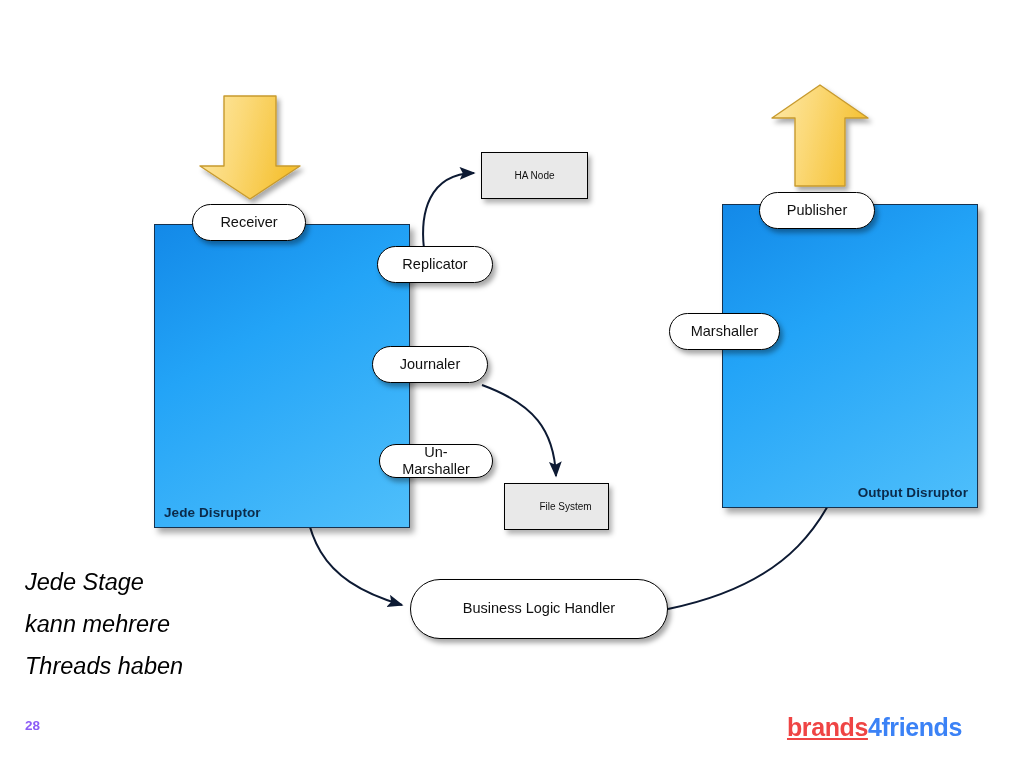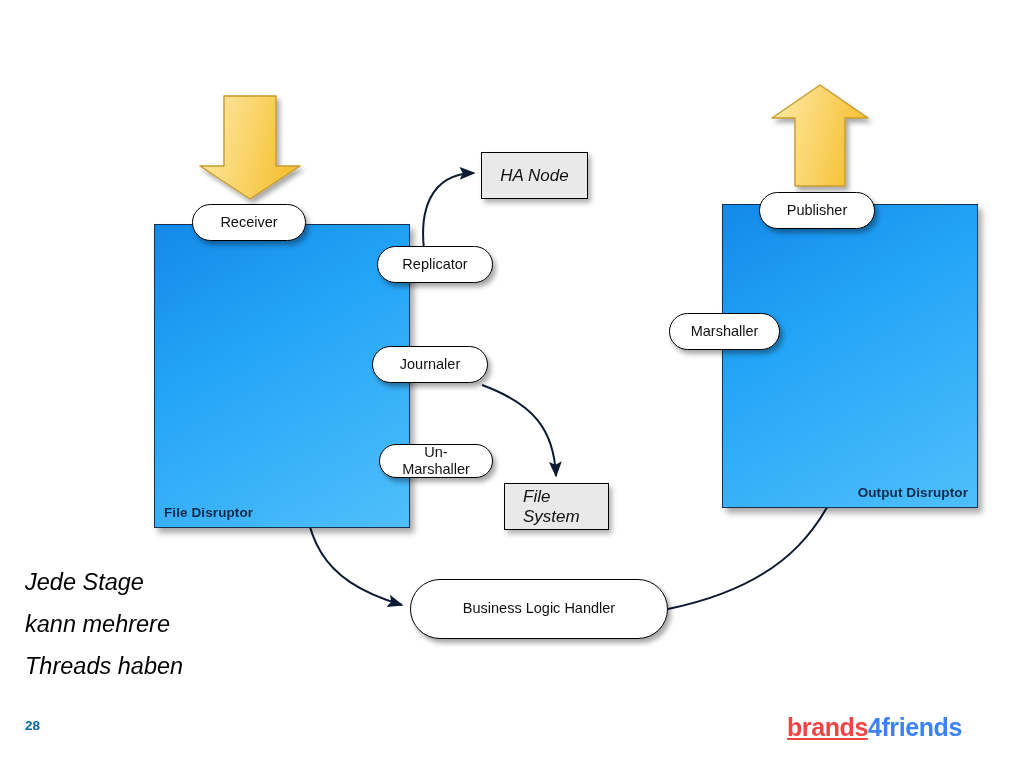--- a/index.html
+++ b/index.html
@@ -79,22 +79,21 @@
 
   
   .extbox {
     position: absolute;
     box-sizing: border-box;
     background: #e9e9e9;
     border: 1.8px solid #000000;
     display: flex;
     align-items: center;
     justify-content: center;
-    font-style: italic;
-    font-size: 17px;
+    font-size: 10px;
     color: #111111;
     box-shadow: 3px 4px 5px rgba(0,0,0,0.30);
   }
   #ext-ha-node    { left: 481px; top: 152px; width: 107px; height: 47px; }
   #ext-file-system{ left: 504px; top: 483px; width: 105px; height: 47px; padding-left: 18px; }
 
   
   #note {
     position: absolute;
     left: 25px;
@@ -106,21 +105,21 @@
     white-space: pre-line;
   }
 
   
   #page-number {
     position: absolute;
     left: 25px;
     top: 718px;
     font-size: 13.5px;
     font-weight: bold;
-    color: #0369a1;
+    color: #8b5cf6;
   }
   #brand-logo {
     position: absolute;
     right: 62px;
     top: 713px;
     font-size: 25px;
     font-weight: bold;
     letter-spacing: -0.4px;
     white-space: nowrap;
   }
@@ -263,21 +262,21 @@
     <path d="M424,249 C420,214 428,174 474,173" fill="none" stroke="#0d1a33" stroke-width="2" marker-end="url(#arrowHead)"></path>
 
     <path d="M482,385 C534,404 554,430 556,476" fill="none" stroke="#0d1a33" stroke-width="2" marker-end="url(#arrowHead)"></path>
 
     <path d="M296,441 C308,520 300,575 402,605" fill="none" stroke="#0d1a33" stroke-width="2" marker-end="url(#arrowHead)"></path>
 
     <path d="M668,609 C790,584 830,524 856,436" fill="none" stroke="#0d1a33" stroke-width="2" marker-end="url(#arrowHead)"></path>
   </svg>
 
   <div class="disruptor-panel" id="input-panel" style="background:linear-gradient(150deg,#1389e8 0%,#23a4f7 38%,#4fbffb 100%);">
-    <span class="panel-label">File Disruptor</span>
+    <span class="panel-label">Jede Disruptor</span>
   </div>
 
   <div class="disruptor-panel" id="output-panel" style="background:linear-gradient(150deg,#1389e8 0%,#23a4f7 38%,#4fbffb 100%);">
     <span class="panel-label">Output Disruptor</span>
   </div>
 
   <div class="stage" id="stage-receiver">Receiver</div>
 
   <div class="stage" id="stage-replicator">Replicator</div>
 

